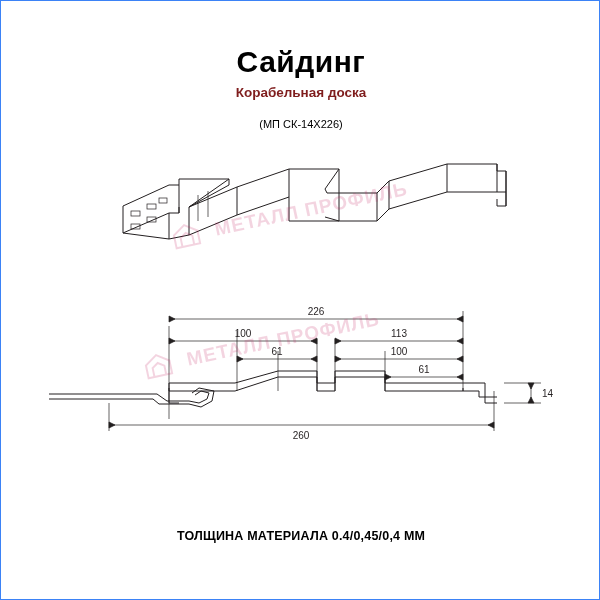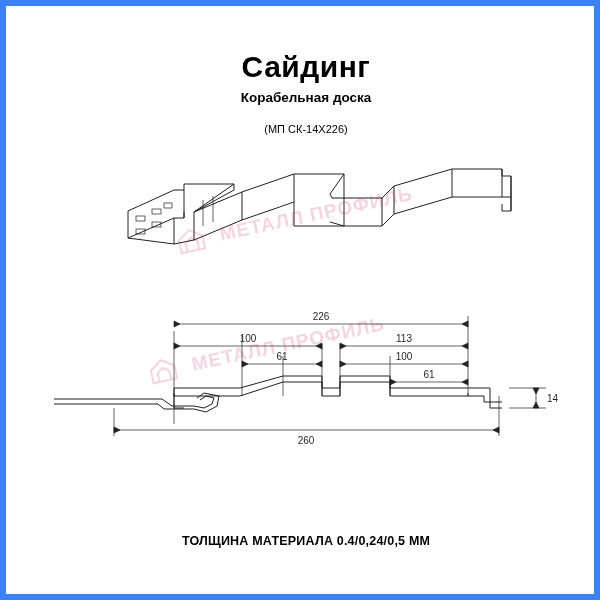--- a/index.html
+++ b/index.html
@@ -12,21 +12,21 @@
     height: 600px;
     font-family: "Liberation Sans", sans-serif;
     color: #000000;
     position: relative;
     overflow: hidden;
   }
   .page {
     position: relative;
     width: 600px;
     height: 600px;
-    border: 6px solid #3b82f6;
+    border: 1px solid #3b82f6;
     box-sizing: border-box;
     background: #fff;
   }
 
   
   .header {
     position: absolute;
     top: 44px;
     left: 0;
     width: 600px;
@@ -37,21 +37,21 @@
     font-weight: bold;
     letter-spacing: 0.5px;
     line-height: 34px;
     color: #000;
   }
   .subtitle {
     font-size: 13.5px;
     font-weight: bold;
     line-height: 18px;
     margin-top: 5px;
-    color: #000000;
+    color: #7f1d1d;
   }
   .code {
     font-size: 11px;
     line-height: 16px;
     margin-top: 14px;
     color: #000;
   }
 
   
   .iso-wrap {
@@ -264,16 +264,16 @@
     <span class="wm-mark">
       <svg width="30" height="26" viewBox="0 0 30 26">
         <path d="M3 23 L3 10 L15 2 L27 10 L27 23 Z" fill="none" stroke="#c2185b" stroke-width="2"></path>
         <path d="M9 23 L9 14 L15 10 L21 14 L21 23" fill="none" stroke="#c2185b" stroke-width="2"></path>
       </svg>
     </span>
     <span class="wm-text">МЕТАЛЛ ПРОФИЛЬ</span>
   </div>
 
   <div class="footer">
-    <span class="footer-text">ТОЛЩИНА МАТЕРИАЛА 0.4/0,24/0,5 ММ</span>
+    <span class="footer-text">ТОЛЩИНА МАТЕРИАЛА 0.4/0,45/0,4 ММ</span>
   </div>
 
 </div>
 
 </body></html>

